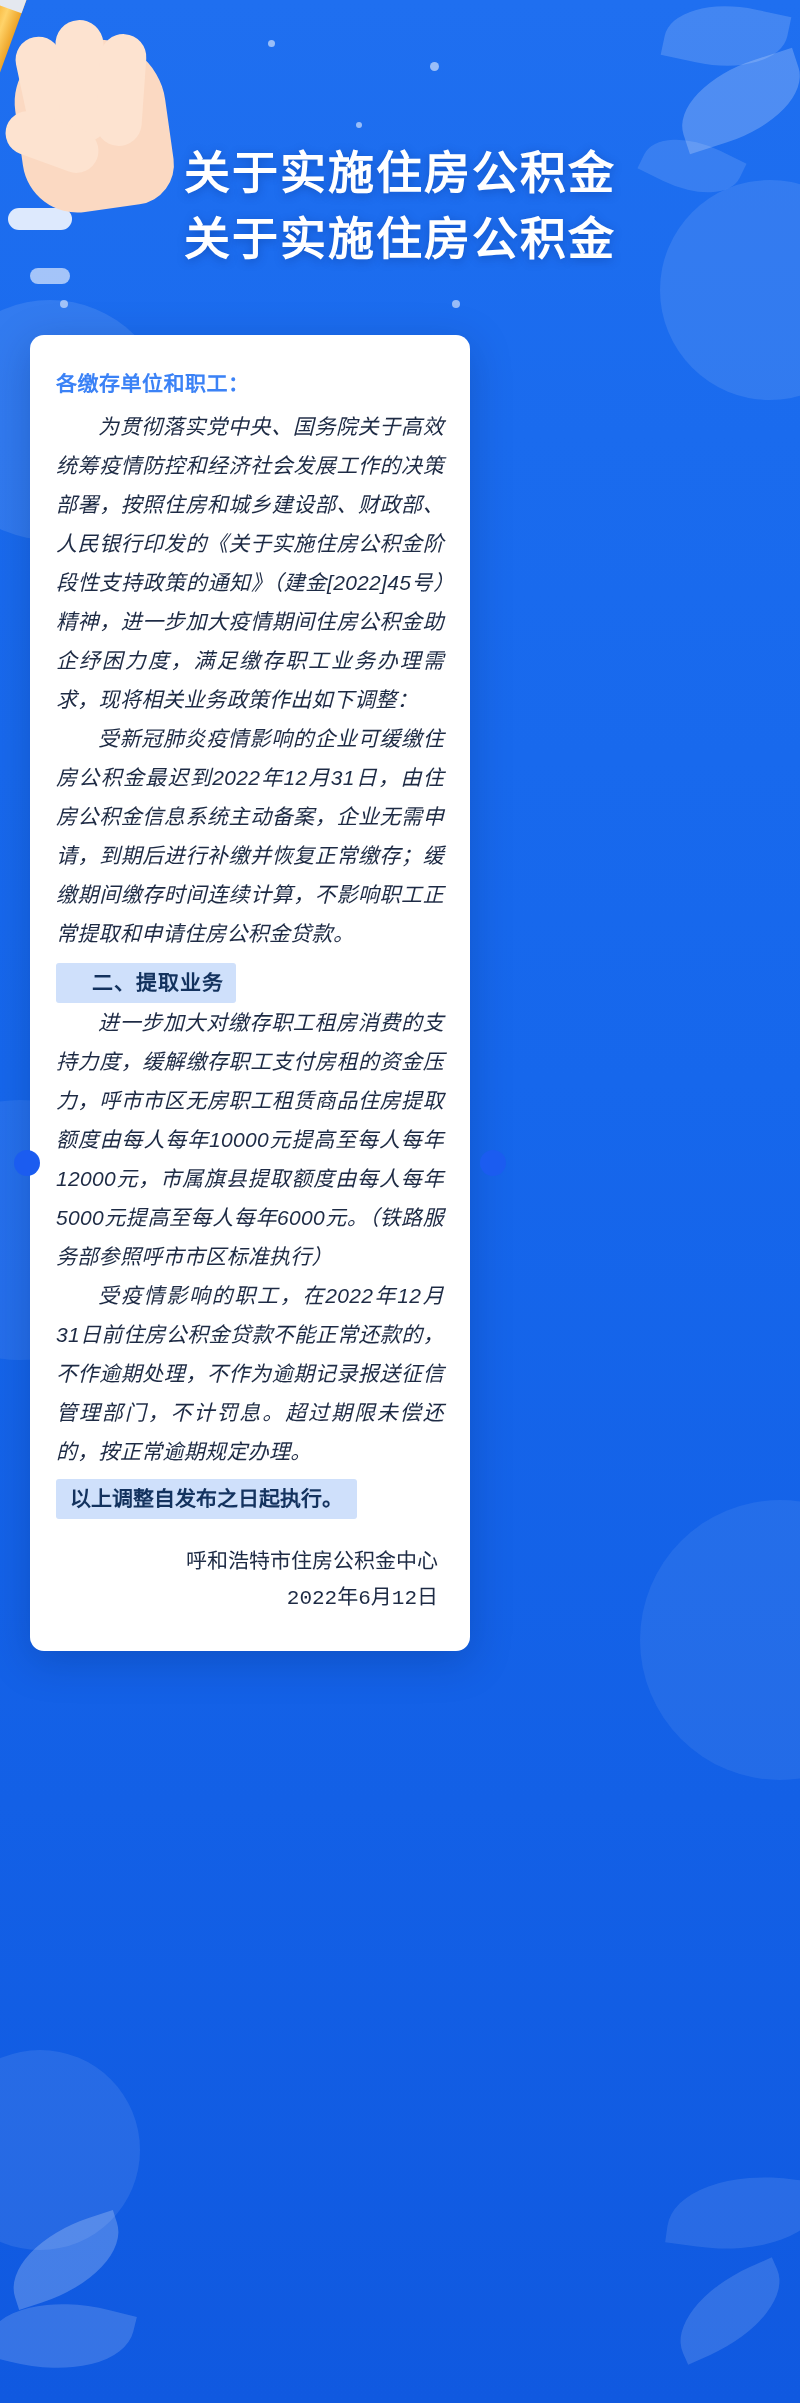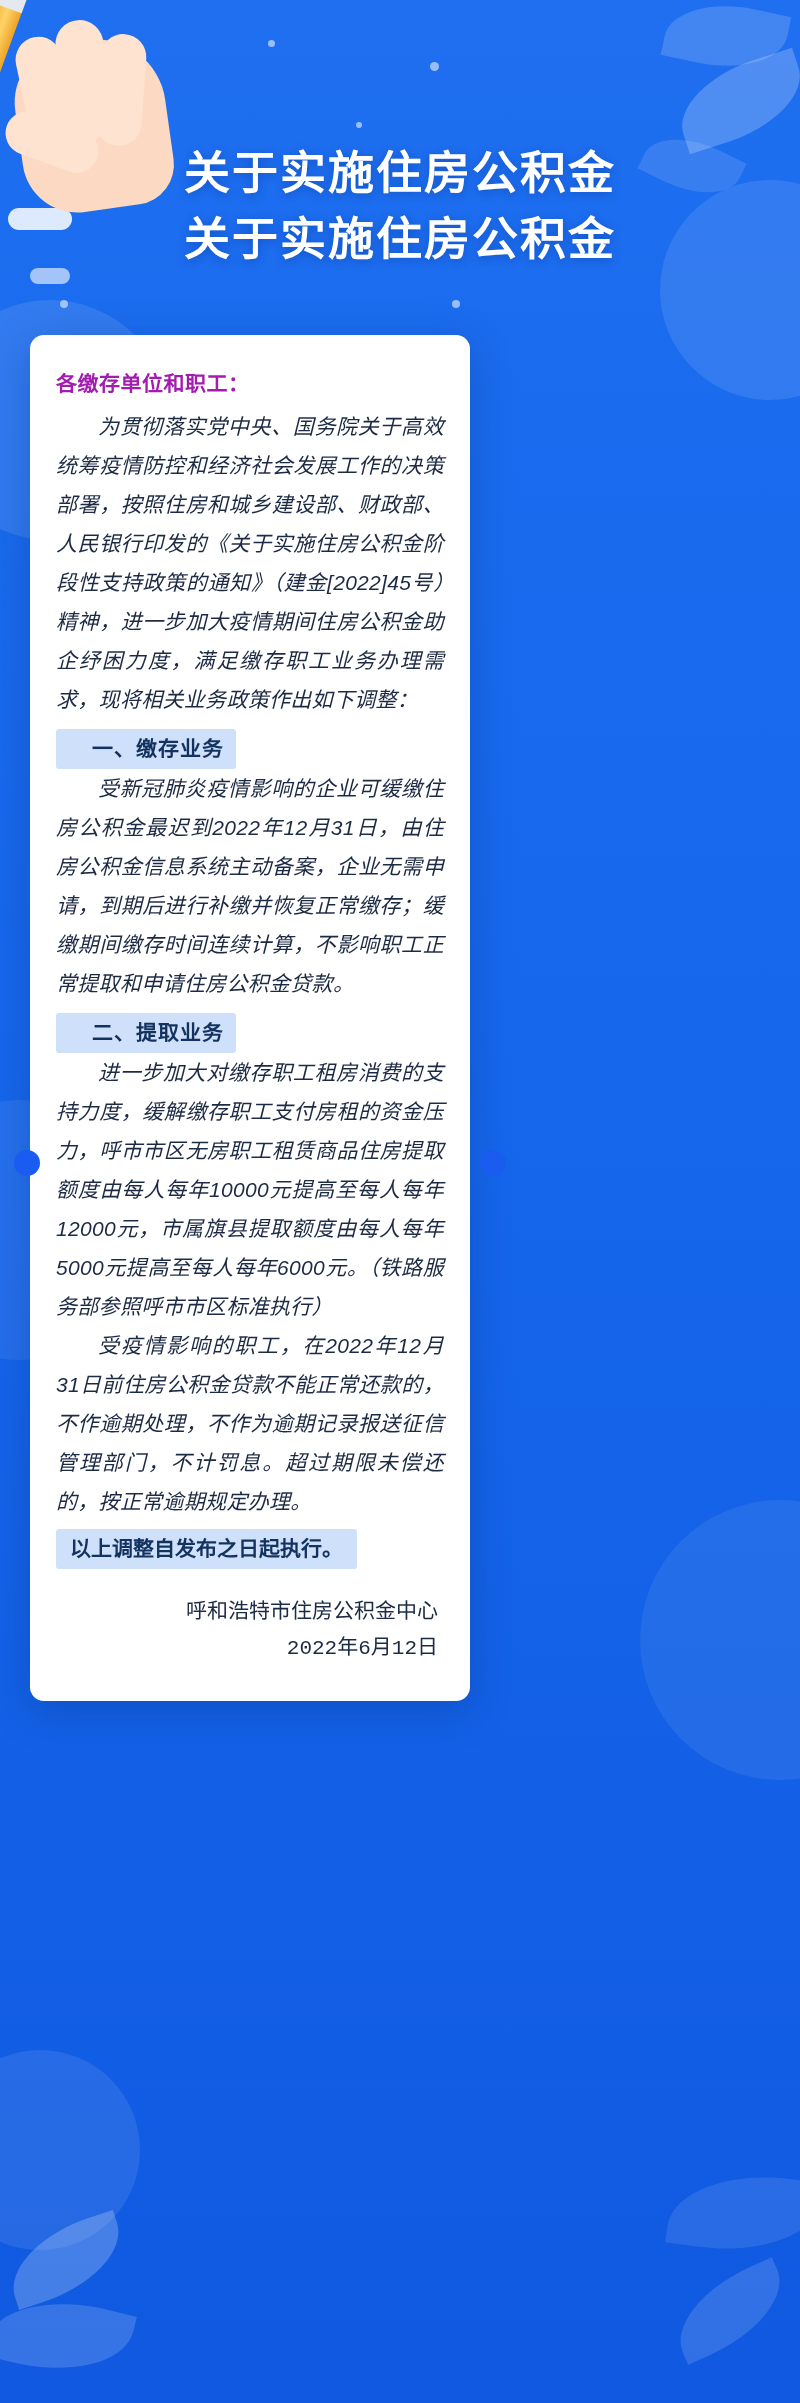--- a/index.html
+++ b/index.html
@@ -136,21 +136,21 @@
     background: #ffffff;
     border-radius: 14px;
     box-shadow: 0 10px 40px rgba(3,30,90,0.25);
     padding: 30px 26px 34px 26px;
     box-sizing: border-box;
     z-index: 4;
   }
   .salutation {
     font-size: 21px;
     font-weight: bold;
-    color: #a21caf;
+    color: #3b82f6;
     line-height: 38px;
     margin-bottom: 4px;
     letter-spacing: 0.5px;
   }
   .para {
     font-size: 21px;
     line-height: 39px;
     color: #1d2a44;
     text-align: justify;
     text-indent: 2em;
@@ -264,23 +264,20 @@
 
   <div class="side-dot" style="left:14px; top:1150px;"></div>
   <div class="side-dot" style="left:480px; top:1150px;"></div>
 
   <div class="card">
 
     <div class="salutation">各缴存单位和职工：</div>
 
     <p class="para">为贯彻落实党中央、国务院关于高效统筹疫情防控和经济社会发展工作的决策部署，按照住房和城乡建设部、财政部、人民银行印发的《关于实施住房公积金阶段性支持政策的通知》（建金[2022]45号）精神，进一步加大疫情期间住房公积金助企纾困力度，满足缴存职工业务办理需求，现将相关业务政策作出如下调整：</p>
 
-    <div class="section-head-row">
-      <span class="section-head">一、缴存业务</span>
-    </div>
     <p class="para">受新冠肺炎疫情影响的企业可缓缴住房公积金最迟到2022年12月31日，由住房公积金信息系统主动备案，企业无需申请，到期后进行补缴并恢复正常缴存；缓缴期间缴存时间连续计算，不影响职工正常提取和申请住房公积金贷款。</p>
 
     <div class="section-head-row">
       <span class="section-head">二、提取业务</span>
     </div>
     <p class="para">进一步加大对缴存职工租房消费的支持力度，缓解缴存职工支付房租的资金压力，呼市市区无房职工租赁商品住房提取额度由每人每年10000元提高至每人每年12000元，市属旗县提取额度由每人每年5000元提高至每人每年6000元。（铁路服务部参照呼市市区标准执行）</p>
 
     <p class="para">受疫情影响的职工，在2022年12月31日前住房公积金贷款不能正常还款的，不作逾期处理，不作为逾期记录报送征信管理部门，不计罚息。超过期限未偿还的，按正常逾期规定办理。</p>
 
     <div>

